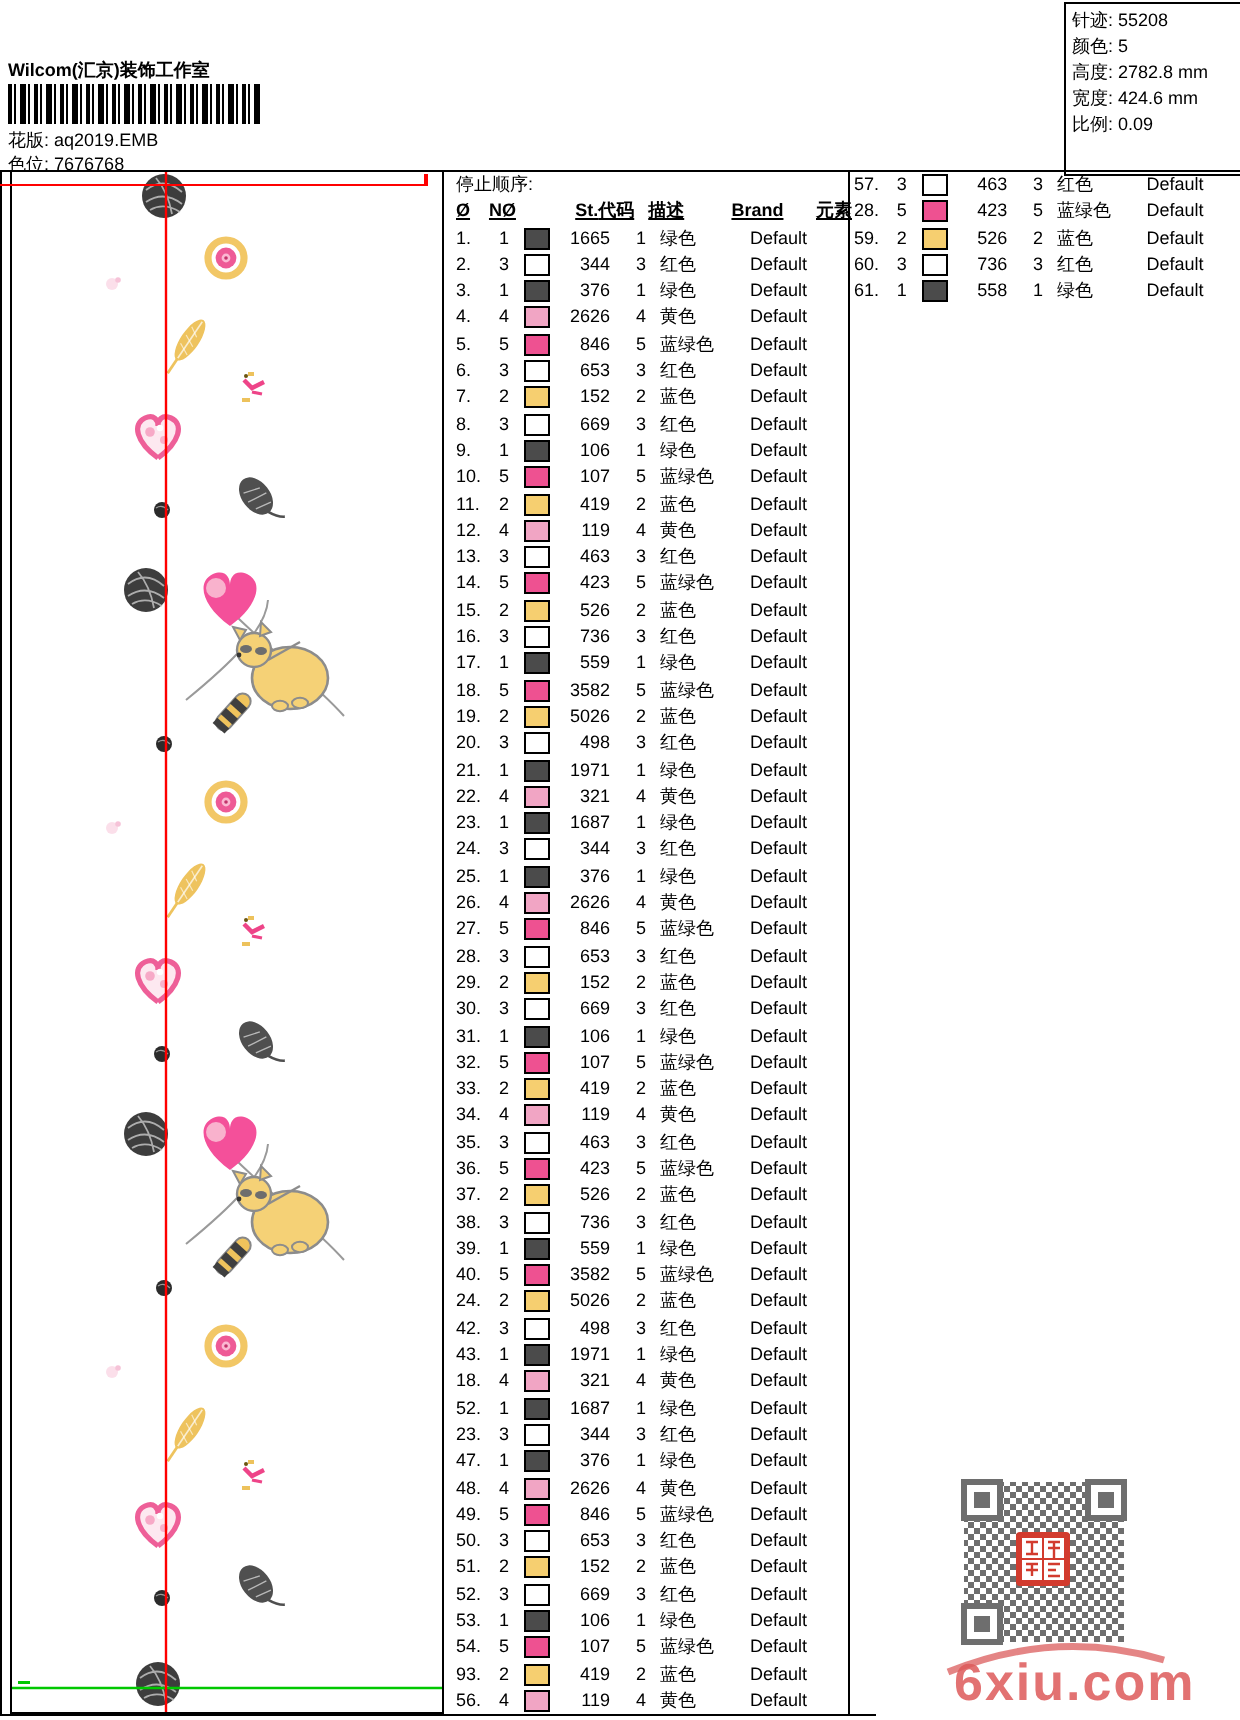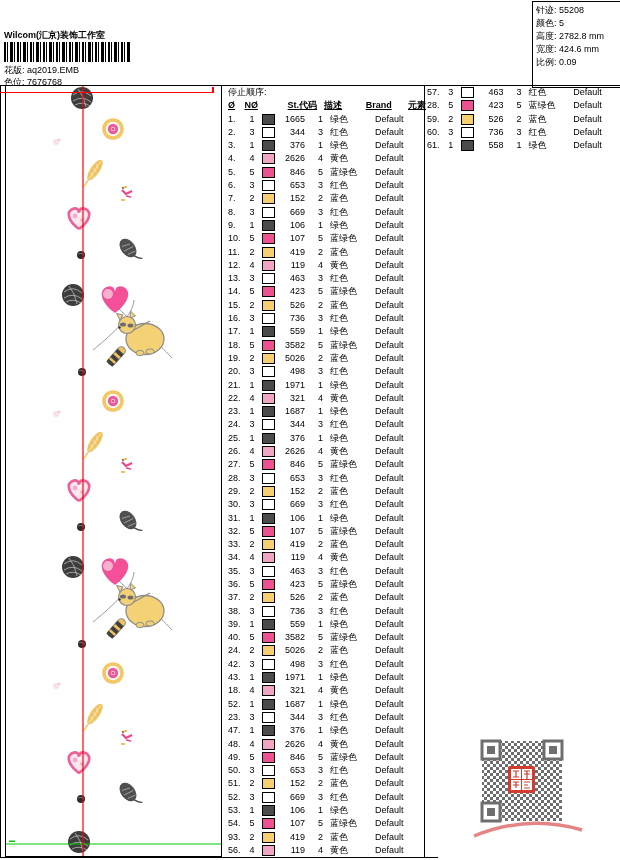--- a/index.html
+++ b/index.html
@@ -770,14 +770,15 @@
       <rect x="33" y="32" width="10" height="10" fill="#fff"></rect>
         <rect x="44" y="32" width="10" height="10" fill="#fff"></rect>
       <rect x="33" y="43" width="10" height="10" fill="#fff"></rect>
         <rect x="44" y="43" width="10" height="10" fill="#fff"></rect>
       <path d="M35,34 h6 M38,34 v6 M35,40 h6 M46,34 h6 M46,37 h6 M49,34 v8 M35,45 h6 M35,48 h6 M38,45 v6 M46,45 h6 M46,51 h6 M46,48 h4" stroke="#d23b2e" stroke-width="1.2"></path>
     </g>
   </svg>
   <svg class="abs" id="site-swoosh" viewBox="0 0 116 20">
     <path d="M4,18 Q58,-4 112,12" stroke="#dd6666" stroke-width="3.5" fill="none" opacity="0.8"></path>
   </svg>
+  <div class="abs" id="site-text">6xiu.com</div>
 
 </div>
 
 </body></html>

